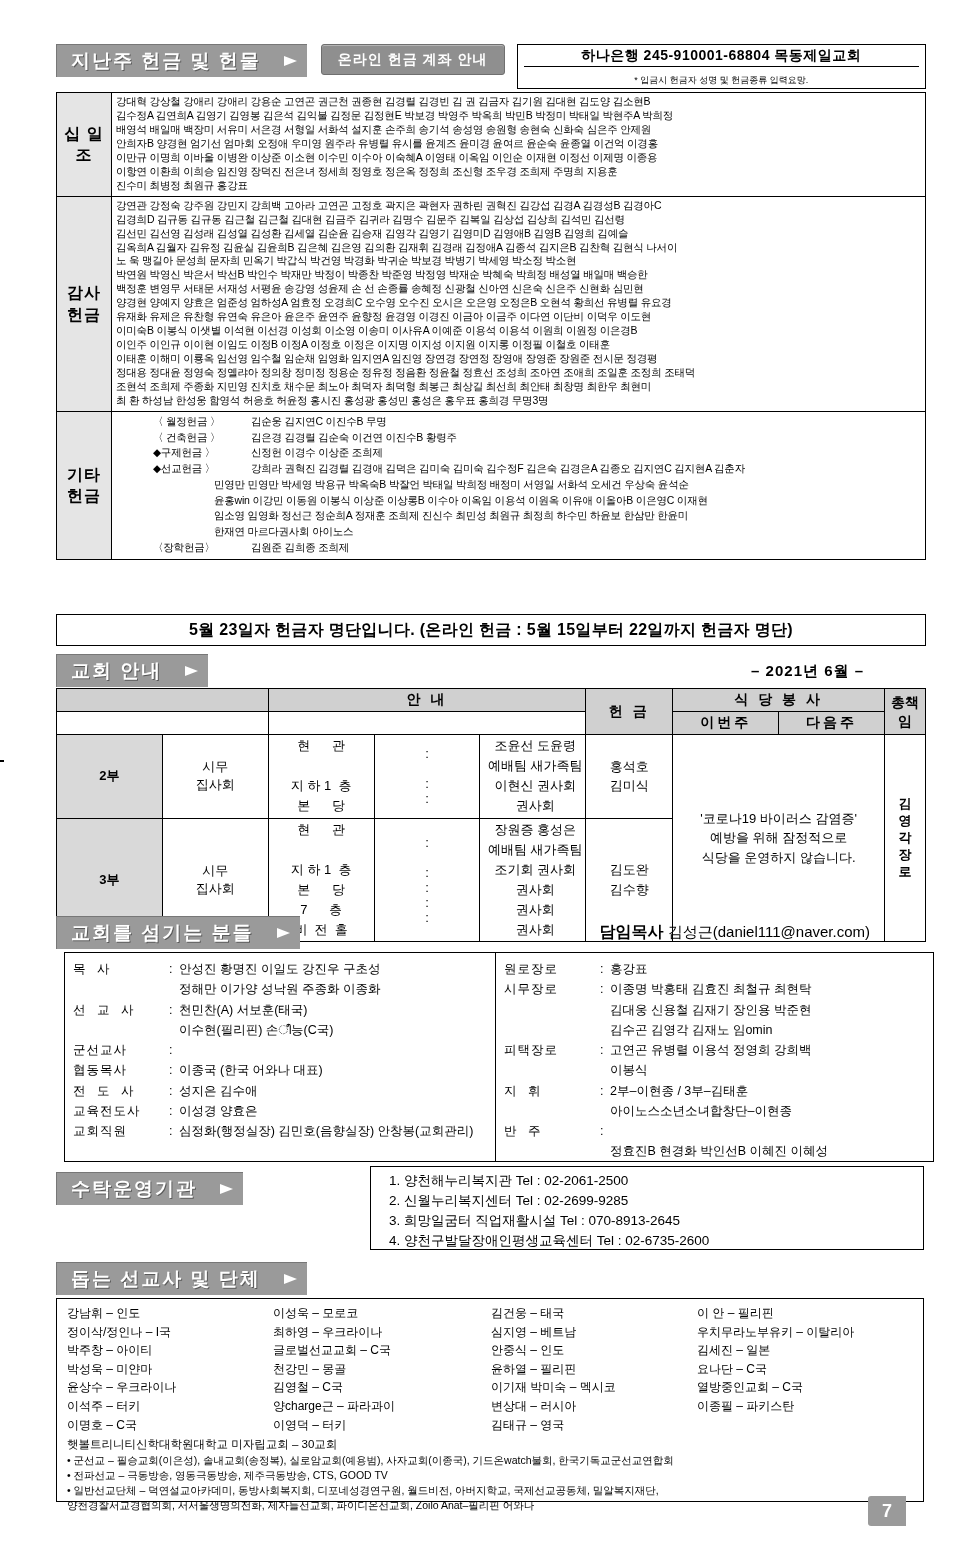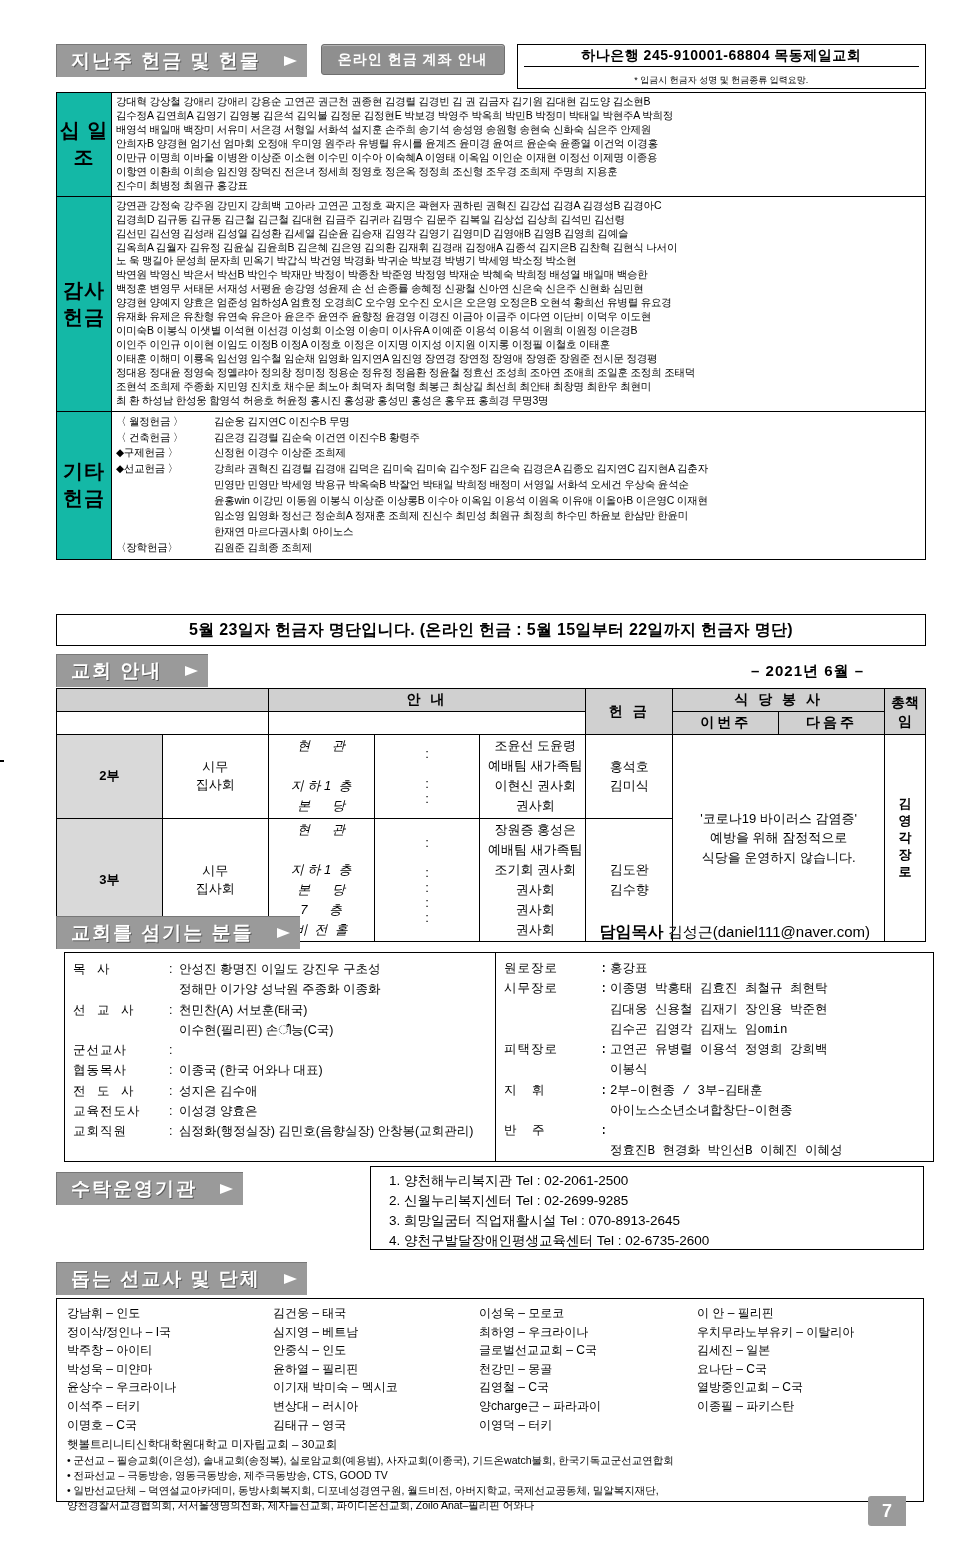--- a/index.html
+++ b/index.html
@@ -56,69 +56,69 @@
   .bank-line2{font-size:9px;text-align:center;border-top:1px solid #000;margin-top:1px;padding-top:7px;}
 
   
   table.off{
     position:absolute;left:56px;top:92px;width:870px;
     border-collapse:collapse;
     table-layout:fixed;
   }
   table.off td{border:1px solid #000;vertical-align:middle;}
   td.cat{
-    width:52px;text-align:center;background:#14b8a6;font-weight:bold;font-size:20px;
+    width:52px;text-align:center;background:#e5e5e5;font-weight:bold;font-size:16px;
     letter-spacing:1px;line-height:1.35;
   }
   td.names{padding:2px 4px 3px 4px;background:#fff;}
   .nm-line{
     font-size:10.5px;line-height:1.33;white-space:nowrap;letter-spacing:-0.2px;
     text-align:left;
   }
   .etc-line{font-size:10.5px;line-height:1.5;white-space:nowrap;letter-spacing:-0.2px;}
-  .etc-label{display:inline-block;width:98px;}
+  .etc-label{display:inline-block;width:98px;margin-left:37px;}
   .etc-ind{display:inline-block;width:98px;}
 
   
   .date-note{
     position:absolute;left:56px;top:614px;width:868px;height:30px;
     border:1px solid #000;background:#ffffff;
     display:flex;align-items:center;justify-content:center;
     font-size:16px;font-weight:bold;letter-spacing:0.3px;
   }
 
   
   .ci-head{position:absolute;left:56px;top:654px;}
   .ci-month{position:absolute;right:56px;top:662px;font-size:15px;font-weight:bold;letter-spacing:1px;}
   table.ci{
     position:absolute;left:56px;top:688px;width:870px;border-collapse:collapse;table-layout:fixed;
   }
   table.ci td,table.ci th{border:1px solid #000;font-size:13px;text-align:center;}
   table.ci th{background:#d0d0d0;font-weight:bold;font-size:14px;padding:2px 0;letter-spacing:3px;}
   .ci-part{width:38px;font-size:18px;font-weight:bold;background:#d9d9d9;}
   .ci-org{width:66px;font-size:14px;line-height:1.4;}
-  .ci-floorlbl{width:78px;font-size:13px;line-height:1.55;text-align:center;font-style:italic;}
+  .ci-floorlbl{width:78px;font-size:13px;line-height:1.55;text-align:center;}
   .ci-colon{width:10px;}
   .ci-people{text-align:left;padding-left:6px;font-size:13px;line-height:1.55;}
   .ci-off{width:86px;font-size:14px;line-height:1.5;}
   .ci-meal{width:206px;font-size:12.5px;line-height:1.5;}
   .ci-chief{width:40px;font-size:15px;font-weight:bold;line-height:1.3;}
   .sub-th{background:#e6e6e6;font-size:12px;font-weight:normal;padding:1px 0;}
 
   
   .sv-head{position:absolute;left:56px;top:916px;}
   .sv-pastor{position:absolute;right:50px;top:922px;font-size:15px;}
   .sv-pastor b{font-size:16px;}
   .sv-box{
     position:absolute;left:56px;top:952px;width:868px;height:208px;
     border:1px solid #000;display:flex;margin-left:8px;
   }
   .sv-col{padding:6px 8px 0 8px;}
   .sv-left{width:414px;border-right:1px solid #000;}
-  .sv-right{flex:1;font-family:Liberation Mono, monospace;}
+  .sv-right{flex:1;}
   .sv-line{display:flex;font-size:12.5px;line-height:1.62;white-space:nowrap;}
   .sv-lbl{width:96px;flex:none;letter-spacing:4px;}
   .sv-lbl.narrow{letter-spacing:1px;}
   .sv-colon{width:10px;flex:none;}
   .sv-val{flex:1;}
 
   
   .ag-head{position:absolute;left:56px;top:1172px;}
   .ag-box{
     position:absolute;left:370px;top:1166px;width:554px;height:84px;
@@ -389,37 +389,37 @@
     <div class="ms-grid">
       <div class="ms-col ms-c1">
         <div>강남휘 – 인도</div>
         <div>정이삭/정인나 – I국</div>
         <div>박주창 – 아이티</div>
         <div>박성욱 – 미얀마</div>
         <div>윤상수 – 우크라이나</div>
         <div>이석주 – 터키</div>
         <div>이명호 – C국</div>
       </div>
+      <div class="ms-col ms-c3">
+        <div>이성욱 – 모로코</div>
+        <div>최하영 – 우크라이나</div>
+        <div>글로벌선교교회 – C국</div>
+        <div>천강민 – 몽골</div>
+        <div>김영철 – C국</div>
+        <div>양charge근 – 파라과이</div>
+        <div>이영덕 – 터키</div>
+      </div>
       <div class="ms-col ms-c2">
         <div>김건웅 – 태국</div>
         <div>심지영 – 베트남</div>
         <div>안중식 – 인도</div>
         <div>윤하열 – 필리핀</div>
         <div>이기재 박미숙 – 멕시코</div>
         <div>변상대 – 러시아</div>
         <div>김태규 – 영국</div>
-      </div>
-      <div class="ms-col ms-c3">
-        <div>이성욱 – 모로코</div>
-        <div>최하영 – 우크라이나</div>
-        <div>글로벌선교교회 – C국</div>
-        <div>천강민 – 몽골</div>
-        <div>김영철 – C국</div>
-        <div>양charge근 – 파라과이</div>
-        <div>이영덕 – 터키</div>
       </div>
       <div class="ms-col ms-c4">
         <div>이  안 – 필리핀</div>
         <div>우치무라노부유키 – 이탈리아</div>
         <div>김세진 – 일본</div>
         <div>요나단 – C국</div>
         <div>열방중인교회 – C국</div>
         <div>이종필 – 파키스탄</div>
       </div>
     </div>

